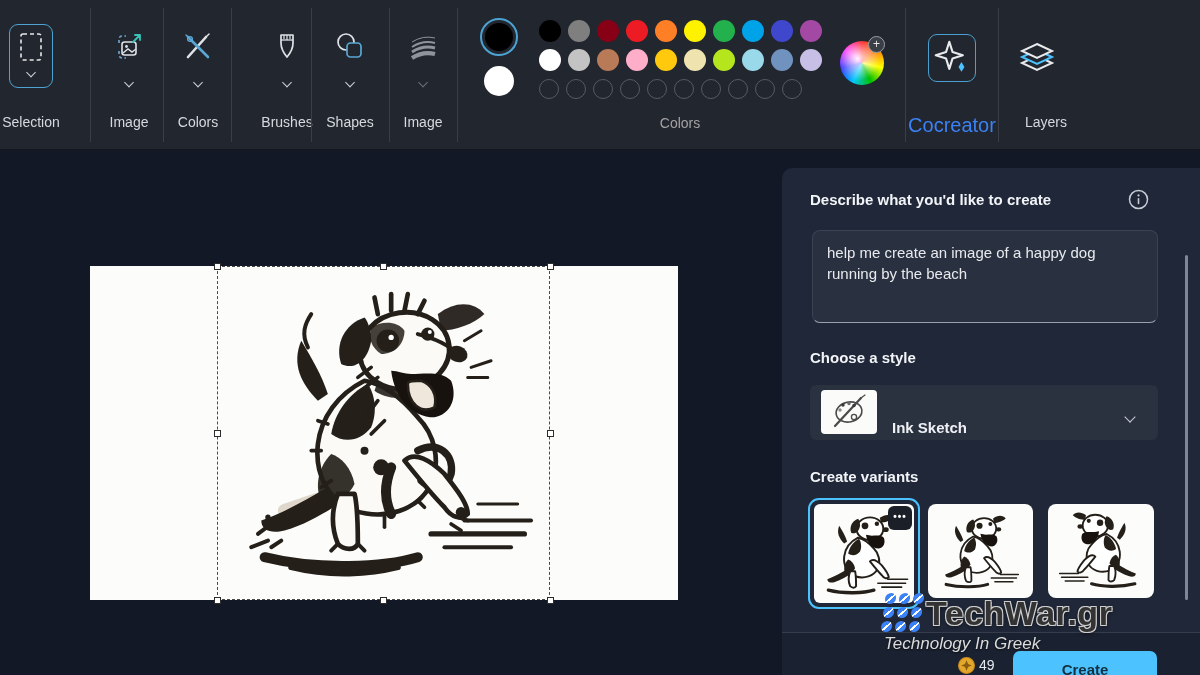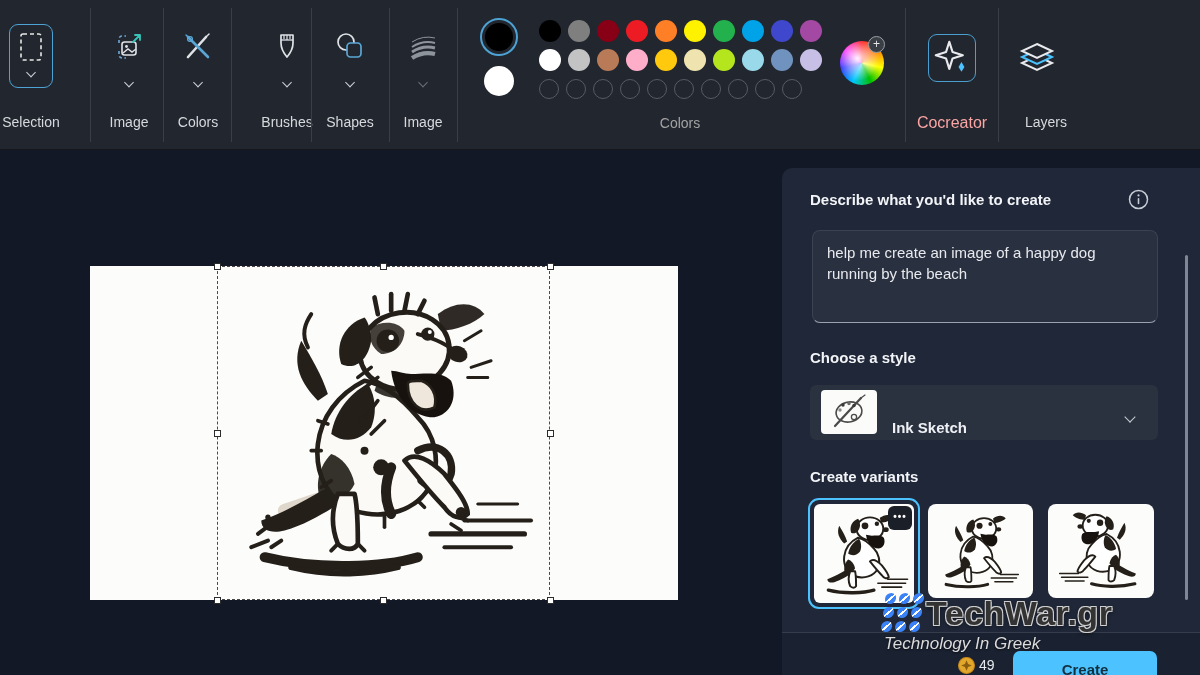--- a/index.html
+++ b/index.html
@@ -27,21 +27,21 @@
   .palrow{position:absolute;display:flex;gap:7px;left:539px;}
   .swatch{width:22px;height:22px;border-radius:50%;}
   .swatch.empty{width:20px;height:20px;border:1.5px solid #565b64;background:transparent;margin-top:1px;}
   .colors-label{position:absolute;left:460px;top:115px;width:440px;text-align:center;font-size:14px;color:#a3a3a3;}
   .wheel{position:absolute;left:840px;top:41px;width:44px;height:44px;border-radius:50%;
     background:radial-gradient(circle at 40% 40%, rgba(255,255,255,.95) 0%, rgba(255,255,255,0) 60%),
     conic-gradient(#ff0000,#ff8000,#ffff00,#00c000,#00c8ff,#2020ff,#ff00ff,#ff0000);}
   .wheel-plus{position:absolute;left:868px;top:36px;width:17px;height:17px;border-radius:50%;background:#3a3f46;border:1px solid #9aa0a8;color:#e8eaee;font-size:12px;line-height:15px;text-align:center;}
 
   .cocreator-box{position:absolute;left:928px;top:34px;width:48px;height:48px;border:1px solid #4b9fd0;border-radius:9px;}
-  .cocreator-label{position:absolute;left:906px;top:114px;width:92px;text-align:center;font-size:16px;color:#fca5a5;}
+  .cocreator-label{position:absolute;left:906px;top:114px;width:92px;text-align:center;font-size:20px;color:#3b82f6;}
   .layers-icon{position:absolute;left:1016px;top:40px;}
   .layers-label{position:absolute;left:1007px;top:114px;width:60px;text-align:right;font-size:14px;color:#d6d9dd;}
 
   
   .canvas-area{position:absolute;left:0;top:151px;width:1200px;height:524px;background:#121826;}
   .canvas{position:absolute;left:90px;top:115px;width:588px;height:334px;background:#fcfcfb;}
   .marquee{position:absolute;left:127px;top:0px;width:333px;height:334px;border:1px dashed #4a4a4a;}
   .handle{position:absolute;width:7px;height:7px;background:#fff;border:1px solid #2c2c2c;}
 
   

